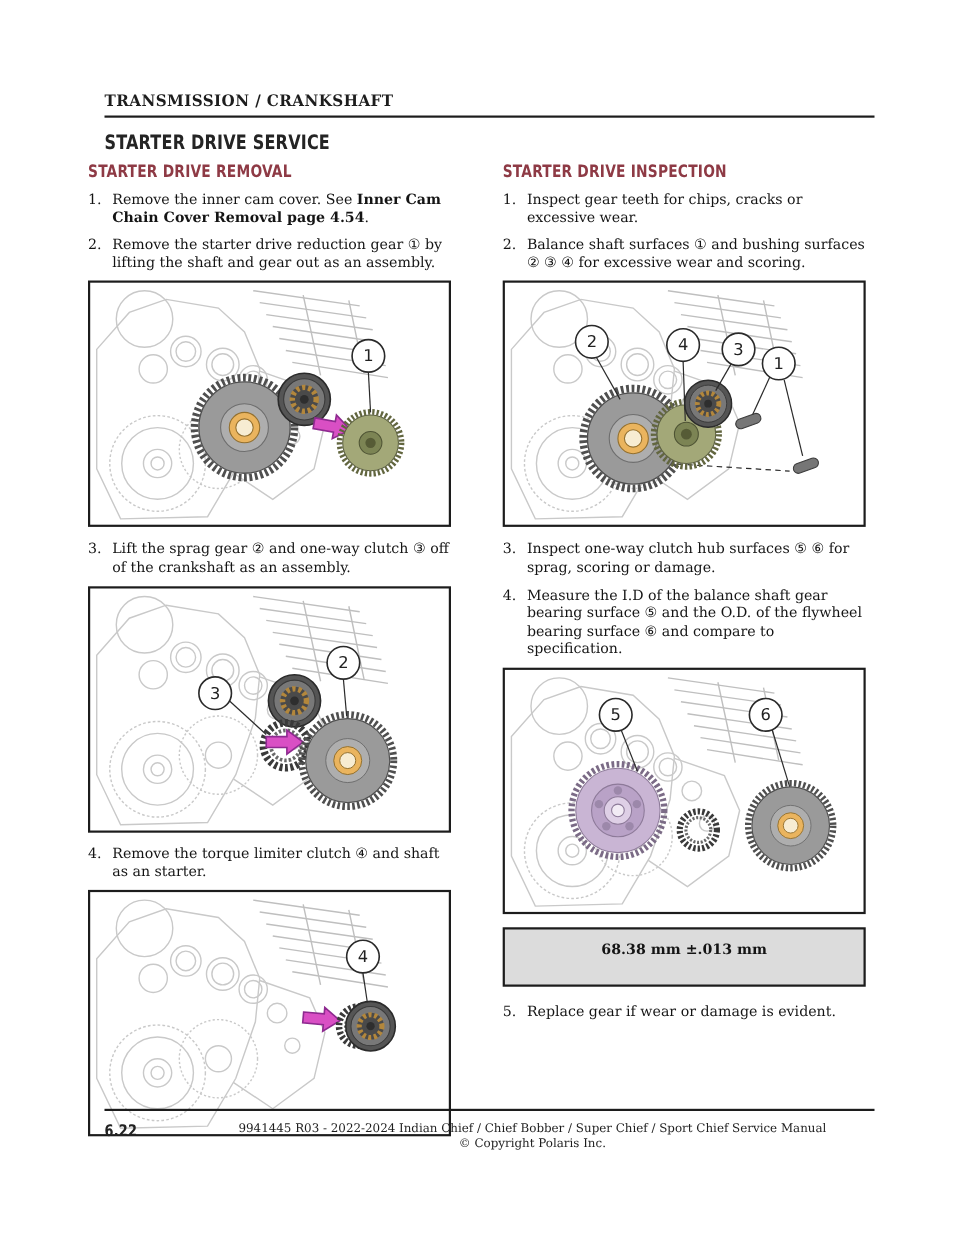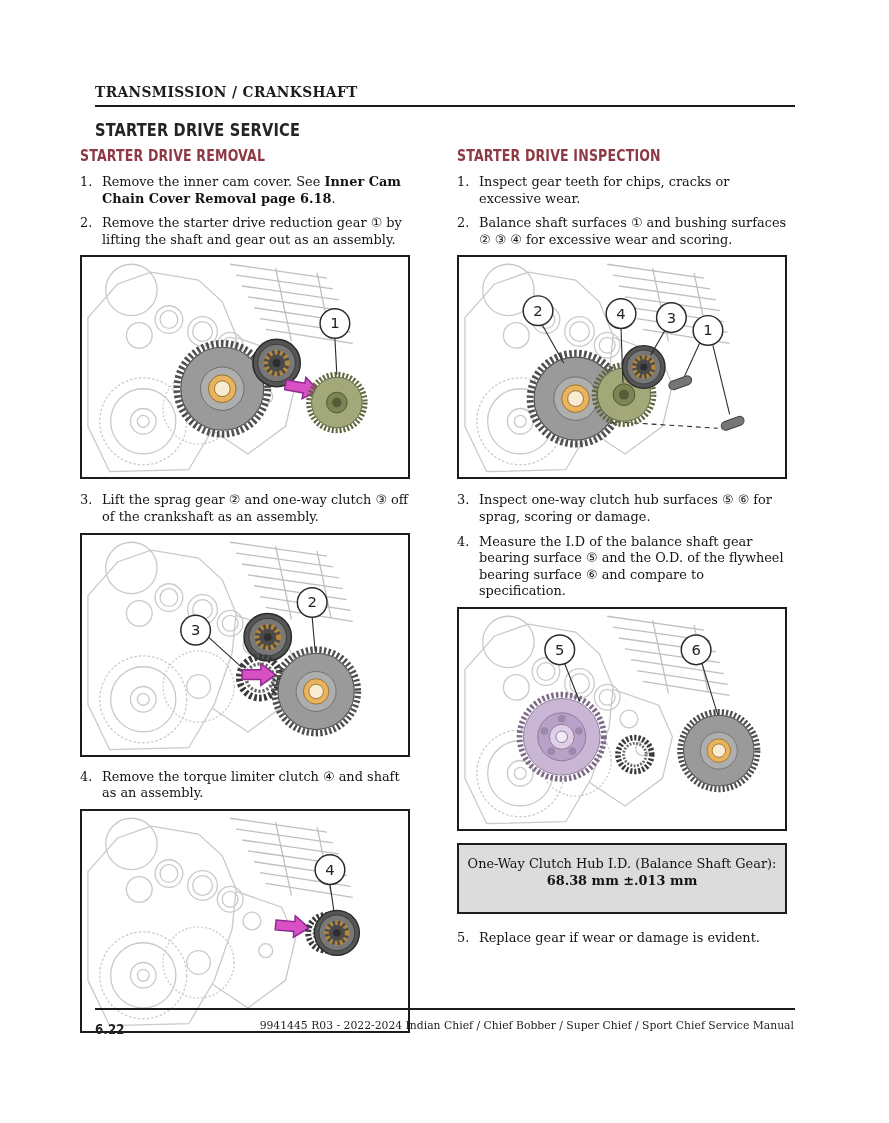--- a/index.html
+++ b/index.html
@@ -34,21 +34,21 @@
   .callout-circ{fill:#ffffff;stroke:#2a2a2a;stroke-width:1.5;}
   .callout-num{font-family:"DejaVu Sans",sans-serif;font-size:15px;fill:#222;text-anchor:middle;}
   .leader{stroke:#2a2a2a;stroke-width:1.1;fill:none;}
 
   .spec-box{margin-top:12px;background:#dcdcdc;border:2px solid #1c1c1c;
     text-align:center;padding:10px 8px;font-size:12.9px;line-height:17px;}
   .spec-gap{height:13px;}
   .spec-value{font-weight:bold;text-align:center;}
 
   .page-number{left:95px;top:1021px;font-size:14.5px;color:#222;}
-  .footer-text{right:95px;top:1019px;width:620px;text-align:right;
+  .footer-text{right:95px;top:1019px;width:620px;text-align:center;
     font-size:10.8px;line-height:13.5px;color:#1d1d1d;}
 </style>
 </head>
 <body>
 
 <svg width="0" height="0" style="position:absolute" aria-hidden="true">
   <defs>
     <g id="engine-bg" fill="none" stroke="#c9c9c9" stroke-width="1.3">
 
       <g stroke="#bfbfbf">
@@ -129,21 +129,21 @@
 
 <div class="abs header-title">TRANSMISSION / CRANKSHAFT</div>
 <div class="abs rule rule-top"></div>
 <div class="abs section-title cond">STARTER DRIVE SERVICE</div>
 
 <div class="col col-left">
   <div class="col-heading cond">STARTER DRIVE REMOVAL</div>
 
   <div class="step" style="margin-top:9px">
     <span class="num">1.</span>
-    <span class="txt"><span>Remove the inner cam cover. See </span><b>Inner Cam Chain Cover Removal page 6.18</b><span>.</span></span>
+    <span class="txt"><span>Remove the inner cam cover. See </span><b>Inner Cam Chain Cover Removal page 4.54</b><span>.</span></span>
   </div>
   <div class="step">
     <span class="num">2.</span>
     <span class="txt">Remove the starter drive reduction gear ① by lifting the shaft and gear out as an assembly.</span>
   </div>
 
   <div class="figure">
     <svg viewBox="0 0 330 220">
       <use href="#engine-bg"></use>
       <use href="#gear-gray" transform="translate(142,132)"></use>
@@ -178,21 +178,21 @@
       <g>
         <line class="leader" x1="233" y1="82" x2="236" y2="116"></line>
         <circle class="callout-circ" cx="233" cy="67" r="15"></circle>
         <text class="callout-num" x="233" y="72">2</text>
       </g>
     </svg>
   </div>
 
   <div class="step" style="margin-top:12px">
     <span class="num">4.</span>
-    <span class="txt">Remove the torque limiter clutch ④ and shaft as an assembly.</span>
+    <span class="txt">Remove the torque limiter clutch ④ and shaft as an starter.</span>
   </div>
 
   <div class="figure">
     <svg viewBox="0 0 330 220">
       <use href="#engine-bg"></use>
       <use href="#arrow-magenta" transform="translate(196,114) rotate(5)"></use>
       <use href="#sprag-ring" transform="translate(247,122)"></use>
       <use href="#clutch-dark" transform="translate(258,122) scale(0.95)"></use>
       <g>
         <line class="leader" x1="251" y1="73" x2="255" y2="100"></line>
@@ -270,28 +270,28 @@
       </g>
       <g>
         <line class="leader" x1="246" y1="54" x2="262" y2="106"></line>
         <circle class="callout-circ" cx="240" cy="40" r="15"></circle>
         <text class="callout-num" x="240" y="45">6</text>
       </g>
     </svg>
   </div>
 
   <div class="spec-box">
-    <div>One-Way Clutch Hub I.D. (Balance Shaft Gear):</div>
     <div class="spec-value">68.38 mm ±.013 mm</div>
     <div class="spec-gap"></div>
   </div>
 
   <div class="step" style="margin-top:16px">
     <span class="num">5.</span>
     <span class="txt">Replace gear if wear or damage is evident.</span>
   </div>
 </div>
 
 <div class="abs rule rule-bottom"></div>
 <div class="abs page-number cond">6.22</div>
 <div class="abs footer-text">
   <div>9941445 R03 - 2022-2024 Indian Chief / Chief Bobber / Super Chief / Sport Chief Service Manual</div>
+  <div>© Copyright Polaris Inc.</div>
 </div>
 
 </body></html>

